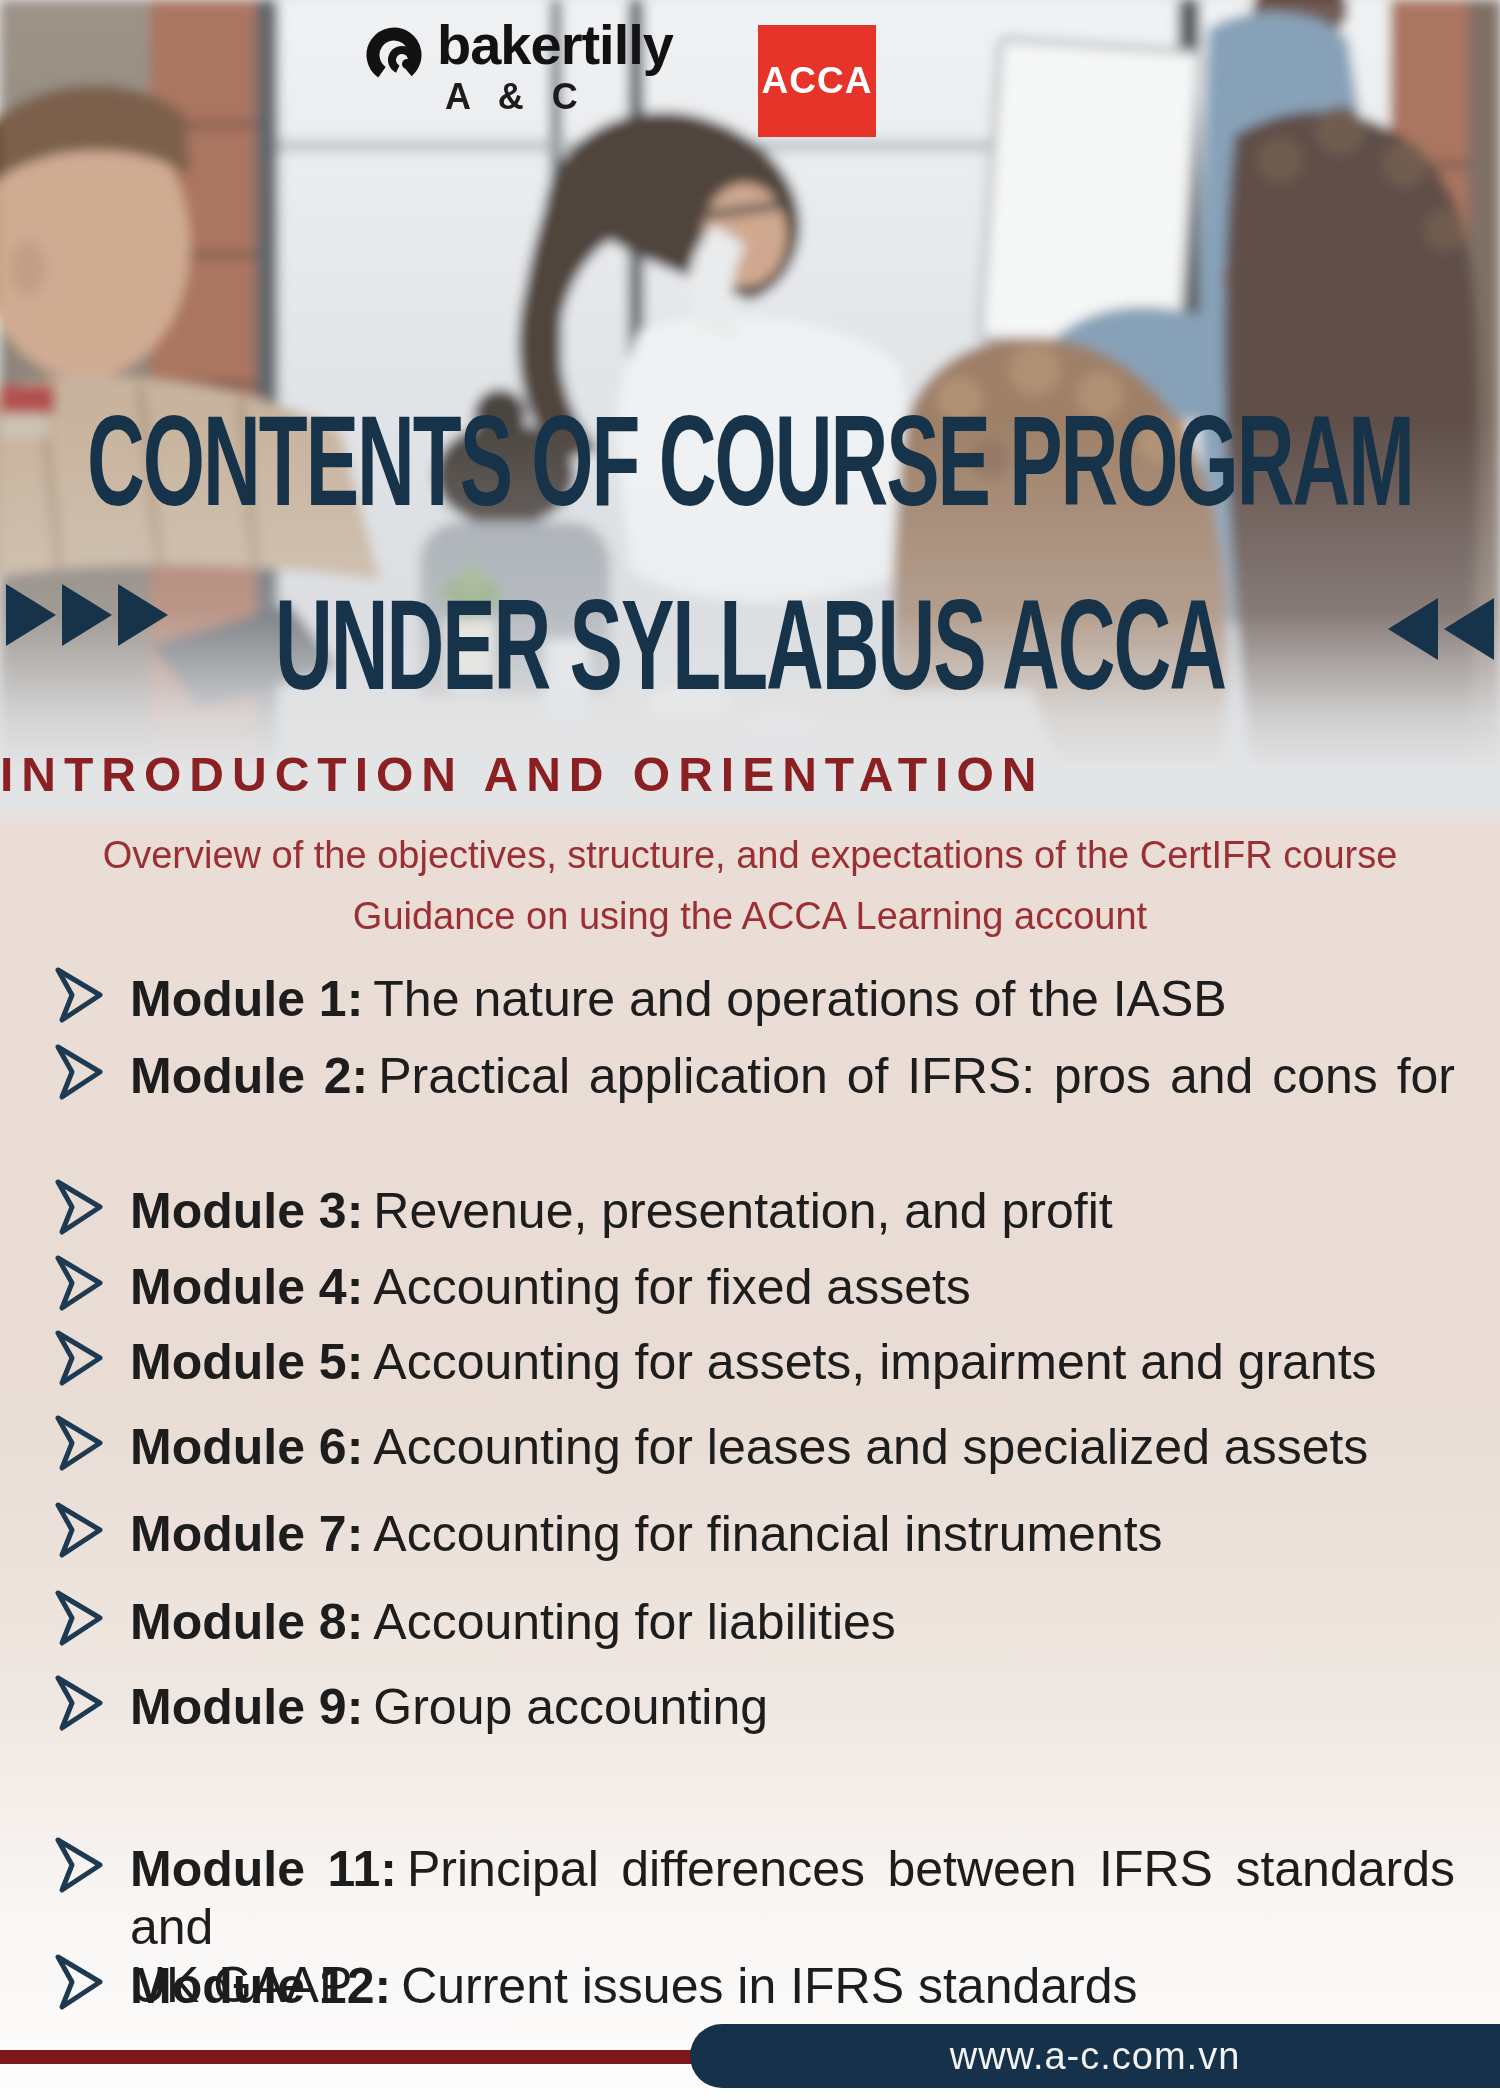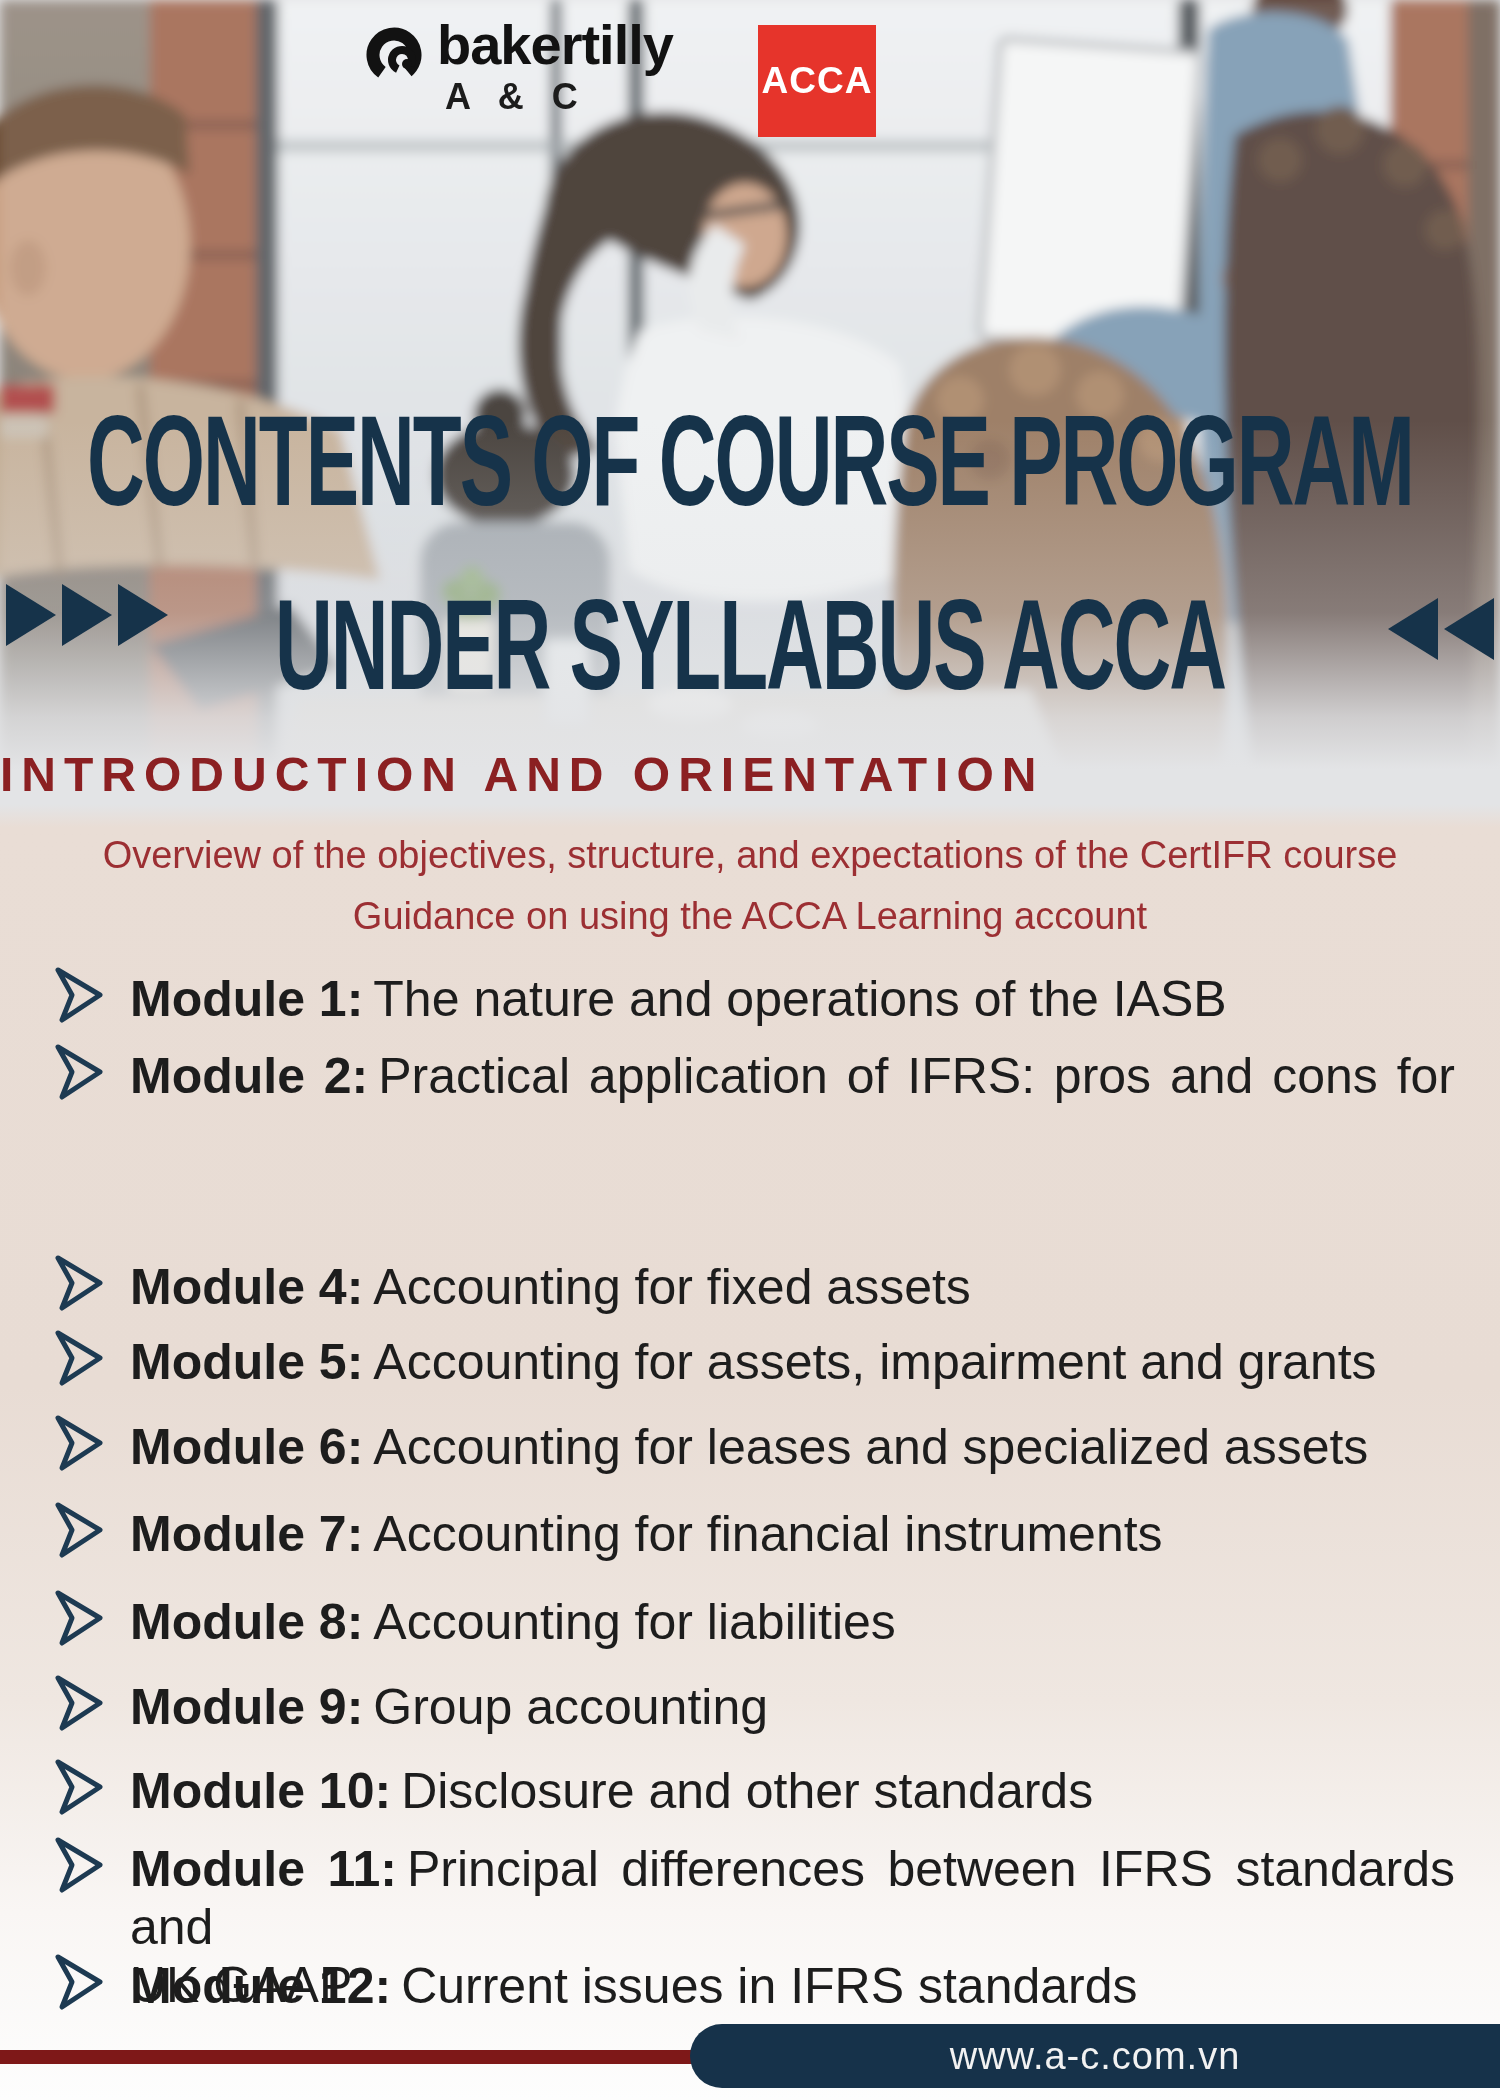--- a/index.html
+++ b/index.html
@@ -235,20 +235,30 @@
     <span class="m-icon">
         <svg width="58" height="58" viewBox="0 0 58 58">
           <path d="M8,4 L50,29 L12,54 L22,29 Z" fill="none" stroke="#1d3a52" stroke-width="5" stroke-linejoin="round"></path>
         </svg>
       </span>
     <div class="m-body">
       <div class="m-line justify"><b>Module 2:</b><span>Practical application of IFRS: pros and cons for</span></div>
     </div>
   </div>
 
+  <div class="mod" style="top:1182px">
+    <span class="m-icon">
+        <svg width="58" height="58" viewBox="0 0 58 58">
+          <path d="M8,4 L50,29 L12,54 L22,29 Z" fill="none" stroke="#1d3a52" stroke-width="5" stroke-linejoin="round"></path>
+        </svg>
+      </span>
+    <div class="m-body">
+        <div class="m-line"><b>Module 3:</b><span>Revenue, presentation, and profit</span></div>
+      </div>
+  </div>
 
   <div class="mod" style="top:1258px">
     <span class="m-icon">
         <svg width="58" height="58" viewBox="0 0 58 58">
           <path d="M8,4 L50,29 L12,54 L22,29 Z" fill="none" stroke="#1d3a52" stroke-width="5" stroke-linejoin="round"></path>
         </svg>
       </span>
     <div class="m-body">
         <div class="m-line"><b>Module 4:</b><span>Accounting for fixed assets</span></div>
       </div>
@@ -302,30 +312,20 @@
     <span class="m-icon">
         <svg width="58" height="58" viewBox="0 0 58 58">
           <path d="M8,4 L50,29 L12,54 L22,29 Z" fill="none" stroke="#1d3a52" stroke-width="5" stroke-linejoin="round"></path>
         </svg>
       </span>
     <div class="m-body">
         <div class="m-line"><b>Module 9:</b><span>Group accounting</span></div>
       </div>
   </div>
 
-  <div class="mod" style="top:1762px">
-    <span class="m-icon">
-        <svg width="58" height="58" viewBox="0 0 58 58">
-          <path d="M8,4 L50,29 L12,54 L22,29 Z" fill="none" stroke="#1d3a52" stroke-width="5" stroke-linejoin="round"></path>
-        </svg>
-      </span>
-    <div class="m-body">
-        <div class="m-line"><b>Module 10:</b><span>Disclosure and other standards</span></div>
-      </div>
-  </div>
 
   <div class="mod" style="top:1840px">
     <span class="m-icon">
         <svg width="58" height="58" viewBox="0 0 58 58">
           <path d="M8,4 L50,29 L12,54 L22,29 Z" fill="none" stroke="#1d3a52" stroke-width="5" stroke-linejoin="round"></path>
         </svg>
       </span>
     <div class="m-body">
       <div class="m-line justify"><b>Module 11:</b><span>Principal differences between IFRS standards and</span></div>
       <div class="m-line">UK GAAP</div>

